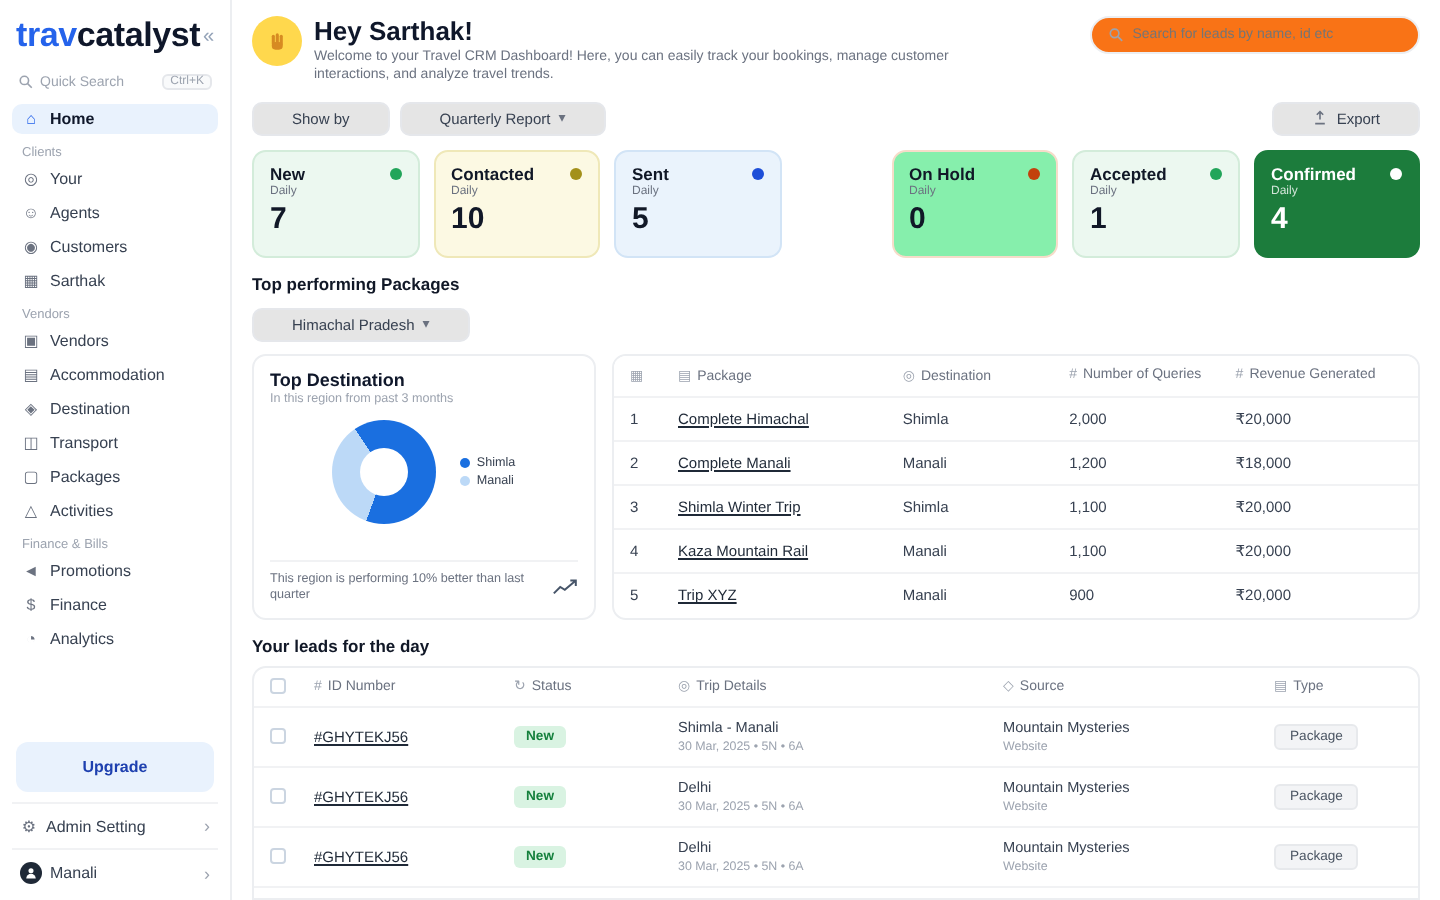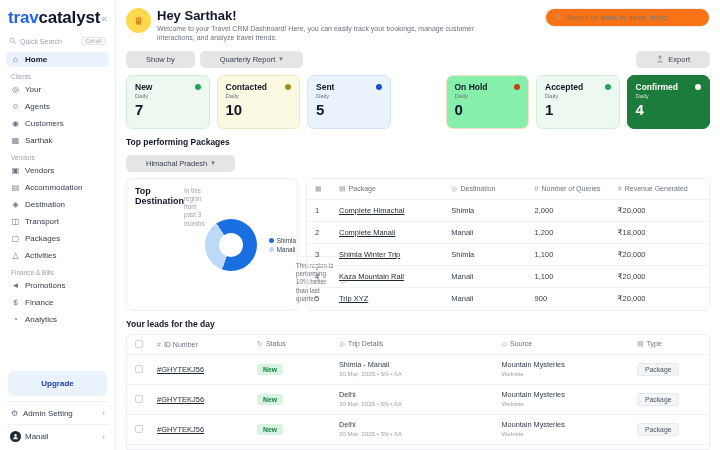--- a/index.html
+++ b/index.html
@@ -47,21 +47,21 @@
   .stat-label{font-size:8.5px;font-weight:700}
   .stat-dot{width:6px;height:6px;border-radius:50%;background:#999}
   .stat-period{font-size:6px;color:#6b7280;margin-top:1px}
   .stat-value{font-size:15px;font-weight:700;margin-top:2px}
   .stat-card.inverse .stat-period{color:rgba(255,255,255,.8)}
 
   .sec-title{font-size:8.5px;font-weight:700;color:#111827;margin:8px 0 5px}
   .filter-chip{margin:0 0 6px}
 
   .pkg-row{display:flex;gap:8px;align-items:stretch}
-  .dest-card{width:172px;min-width:172px;border:1px solid #eceef1;border-radius:7px;padding:7px 8px;display:flex;flex-direction:row}
+  .dest-card{width:172px;min-width:172px;border:1px solid #eceef1;border-radius:7px;padding:7px 8px;display:flex;flex-direction:column}
   .dest-title{font-size:9px;font-weight:700;color:#0f172a}
   .dest-sub{font-size:6.3px;color:#9ca3af;margin-top:1px;line-height:1.3;max-width:95px}
   .donut-wrap{display:flex;align-items:center;gap:12px;margin:6px 0 5px;justify-content:center}
   .donut{width:52px;height:52px;border-radius:50%;position:relative;background:#e5e7eb}
   .donut::after{content:"";position:absolute;inset:14px;background:#fff;border-radius:50%}
   .legend-item{display:flex;align-items:center;gap:3px;margin:2px 0;font-size:6.3px;color:#374151}
   .legend-dot{width:5px;height:5px;border-radius:50%;background:#999}
   .dest-note{border-top:1px solid #f1f2f4;padding-top:5px;margin-top:auto;display:flex;align-items:center;gap:5px;font-size:6.3px;color:#6b7280;line-height:1.3}
 
   .pkg-table{flex:1;border:1px solid #eceef1;border-radius:7px;overflow:hidden;align-self:flex-start;width:100%}

